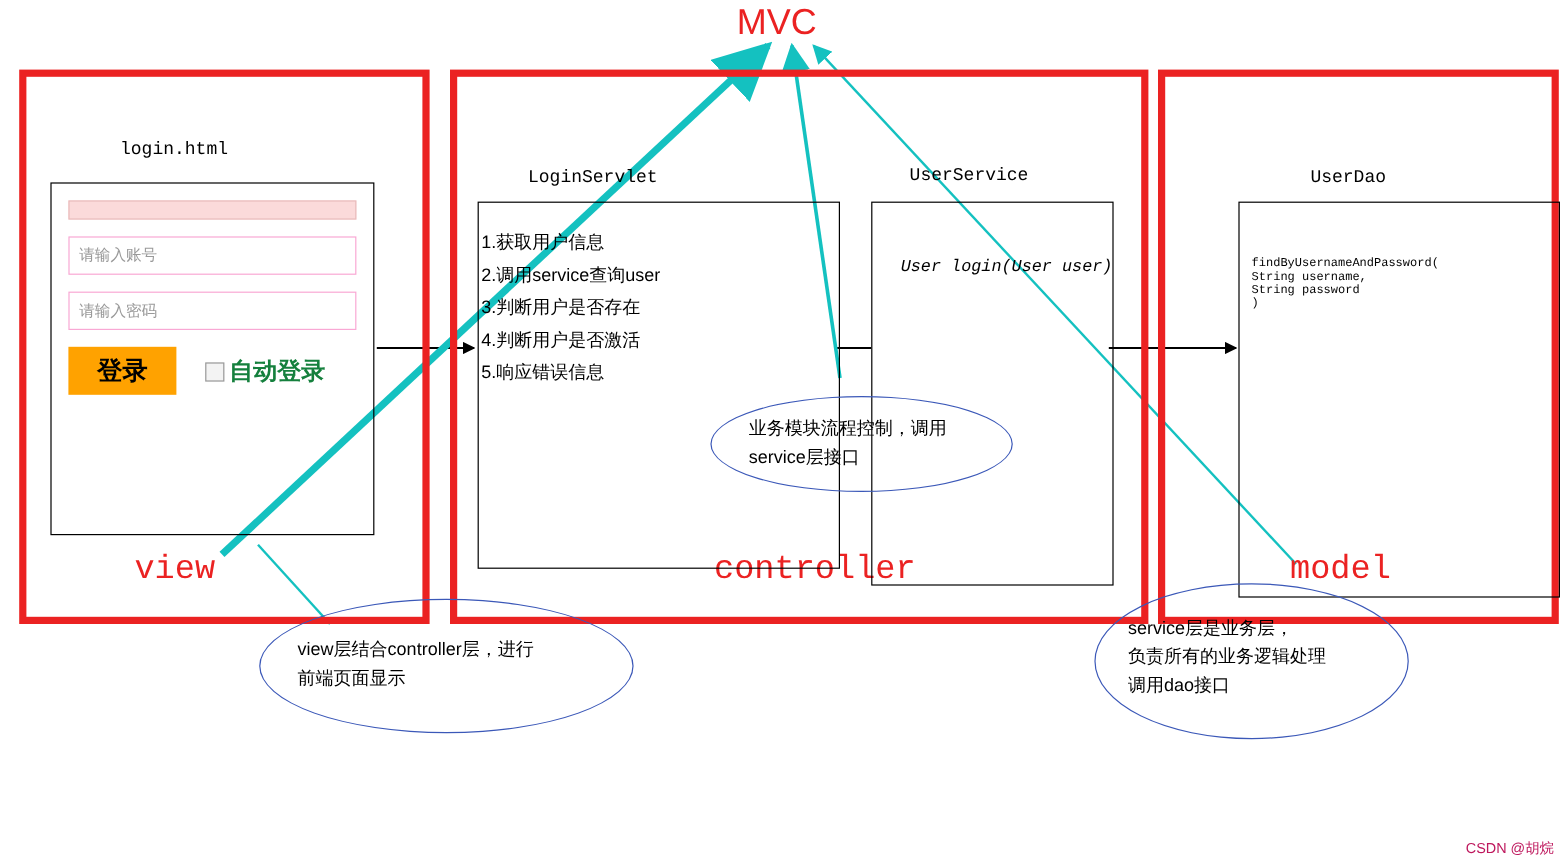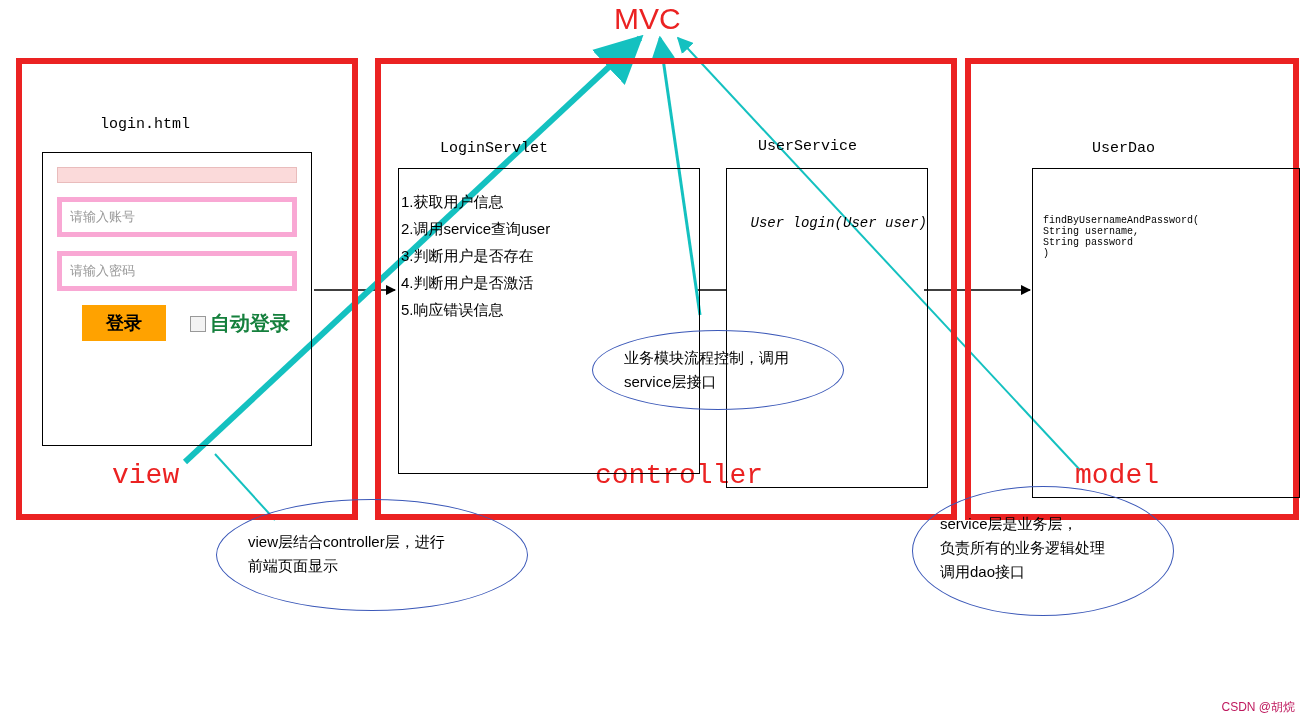--- a/index.html
+++ b/index.html
@@ -2,22 +2,22 @@
 <html><head>
 <meta charset="utf-8">
 <style>
   html,body{margin:0;padding:0;width:1305px;height:720px;background:#fff;font-family:"Microsoft YaHei",Arial,sans-serif;font-size:14px;color:#000;}
   .box{position:absolute;}
   .redframe{border:6px solid #eb2222;}
   .blackbox{border:1px solid #000;}
   .labelred{color:#eb2222;font-size:28px;font-family:Liberation Mono, monospace;}
   .title{color:#eb2222;font-size:30px;font-weight:normal;}
   .servlet-list div{margin:8px 0;font-size:15px;}
-  .inputbox{border:5px solid #f9a8d4;padding:6px 8px;color:#999;background:#fff;font-size:13px;}
-  .loginbtn{background:#ffa200;border:none;color:#000;font-weight:bold;font-size:18px;padding:6px 24px;margin-left:25px;}
+  .inputbox{border:1px solid #f9a8d4;padding:6px 8px;color:#999;background:#fff;font-size:13px;}
+  .loginbtn{background:#ffa200;border:none;color:#000;font-weight:bold;font-size:21px;padding:6px 24px;}
   .captcha{background:#000;color:#ffea00;font-family:"Courier New",monospace;font-size:20px;font-style:italic;font-weight:bold;padding:2px 10px;letter-spacing:2px;}
   .ellipse{position:absolute;border:1px solid #3b58b8;border-radius:50%;}
   .ellipse-text{position:absolute;font-size:15px;line-height:1.6;}
   .mono{font-family:"Courier New","SimSun",monospace;}
   .watermark{position:absolute;right:10px;bottom:4px;color:#be185d;font-size:12px;}
   .chk{display:inline-block;width:14px;height:14px;border:1px solid #999;background:#f3f3f3;vertical-align:middle;margin-right:4px;}
   .pinkbar{background:#fbdada;border:1px solid #e9bcbc;height:14px;}
 </style>
 </head>
 <body>

